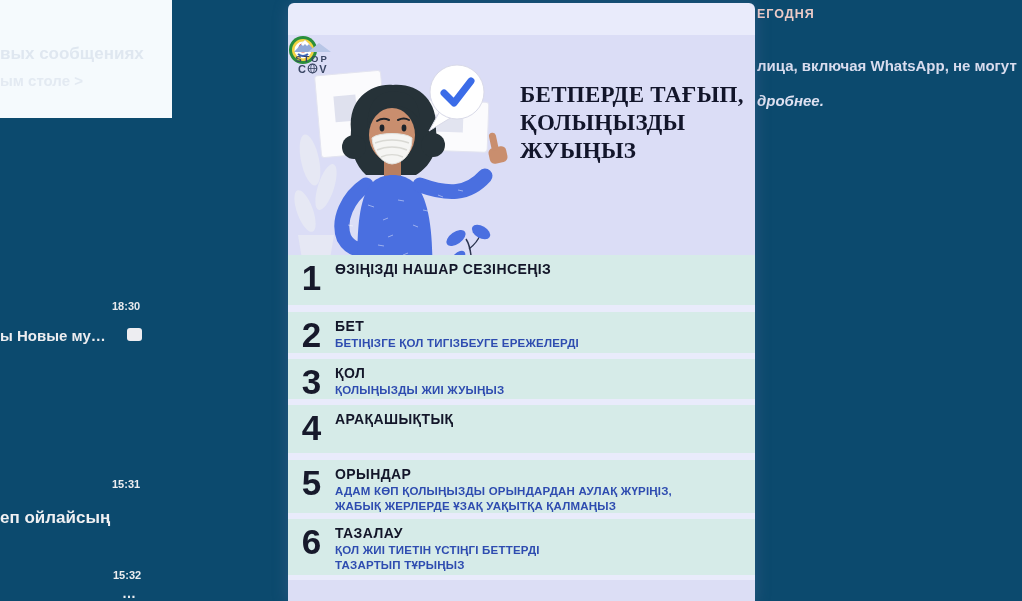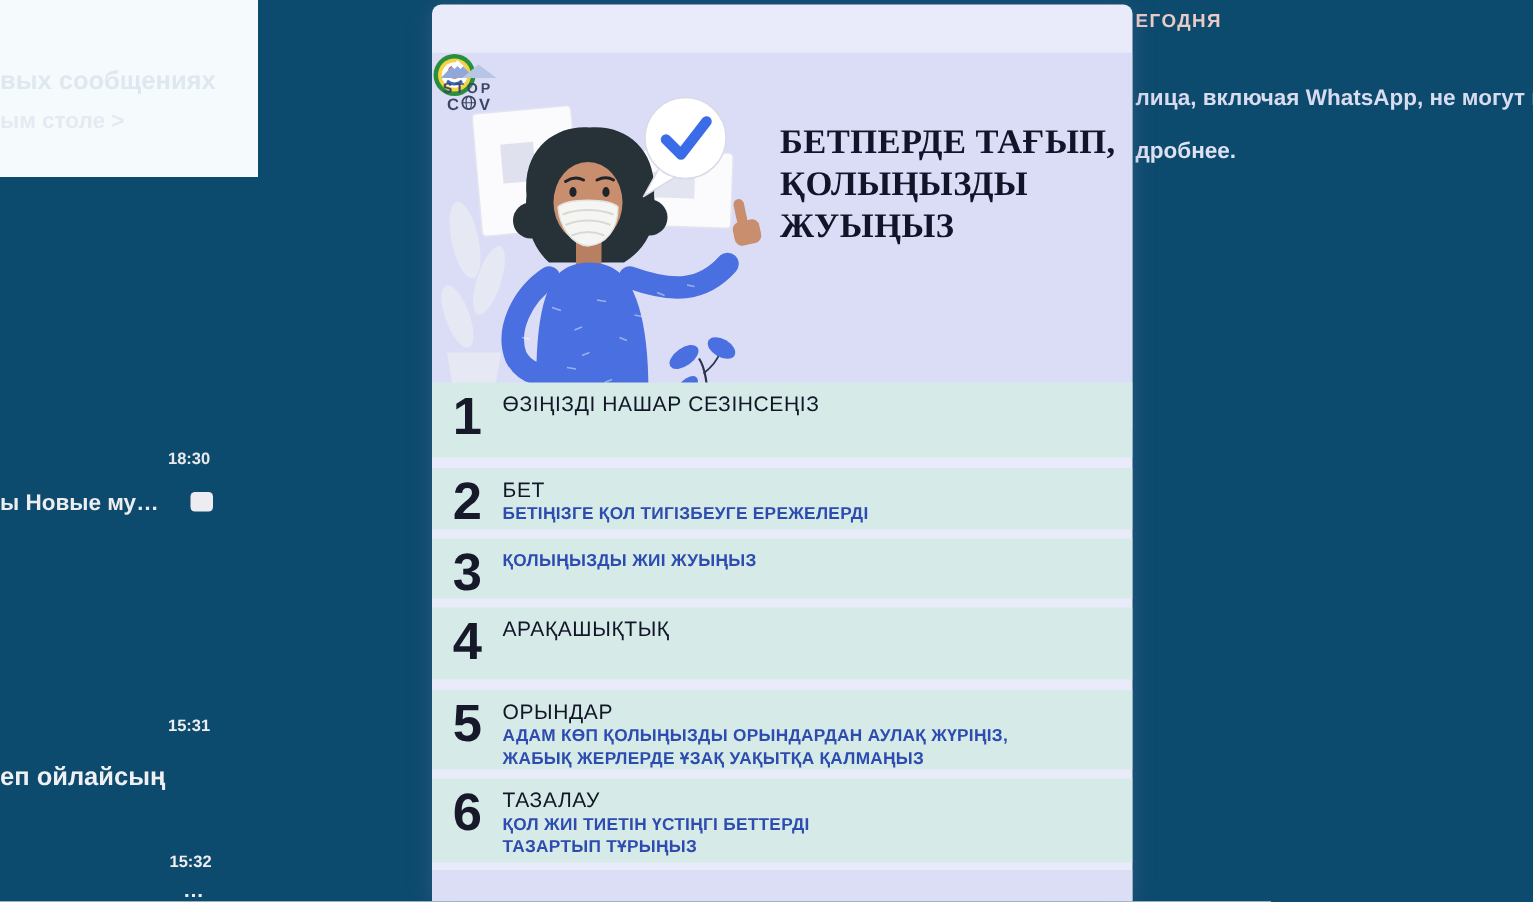--- a/index.html
+++ b/index.html
@@ -26,21 +26,21 @@
     font-size:13px;font-weight:700;line-height:1.36;letter-spacing:.4px;
     color:#1c2140;white-space:pre-line;}
 
   .logo-emblem{position:absolute;left:44px;top:6px;}
   .logo-stopcov{position:absolute;left:73px;top:1px;}
 
   .rule{position:absolute;left:0;width:467px;background:#d6ebe8;display:flex;}
   .rule-num{width:47px;flex:0 0 47px;text-align:center;font-size:35px;font-weight:700;
             color:#17192b;line-height:1;padding-top:5px;}
   .rule-body{padding-top:6px;padding-right:6px;}
-  .rule-title{font-size:14px;font-weight:400;color:#131629;letter-spacing:.4px;}
+  .rule-title{font-size:14px;font-weight:700;color:#131629;letter-spacing:.4px;}
   .rule-desc{font-size:11.5px;font-weight:700;color:#2e4cb0;letter-spacing:.2px;
              line-height:1.32;margin-top:2px;white-space:pre-line;}
   .poster-bottom{position:absolute;left:0;top:577px;width:467px;height:21px;background:#dcdef5;}
 </style>
 </head>
 <body>
 
 <div class="screen">
 
   <div class="bg-left-block"></div>
@@ -50,21 +50,21 @@
   <div class="faint" style="left:0;top:327px;font-size:15px;color:#ededf0;">ы Новые му…</div>
   <div class="chat-icon" style="left:127px;top:328px;"></div>
   <div class="faint" style="left:0;top:508px;font-size:17px;color:#f0f0f2;">еп ойлайсың</div>
   <div class="faint" style="left:112px;top:478px;font-size:11px;color:#eeeef0;">15:31</div>
   <div class="faint" style="left:113px;top:569px;font-size:11px;color:#eeeef0;">15:32</div>
   <div class="faint" style="left:122px;top:585px;font-size:14px;color:#ededf0;">…</div>
 
   <div class="faint" style="left:757px;top:7px;font-size:12.5px;letter-spacing:1px;color:#eccbc7;">ЕГОДНЯ</div>
   <div class="dot" style="left:744px;top:61px;"></div>
   <div class="faint" style="left:757px;top:57px;font-size:15px;font-weight:600;color:#d8dcee;">лица, включая WhatsApp, не могут пр</div>
-  <div class="faint" style="left:757px;top:92px;font-size:15px;font-weight:600;color:#dee1f1;">дробнее.</div>
+  <div class="faint" style="left:757px;top:92px;font-size:15px;font-weight:600;color:#dee1f1;font-style:italic;">дробнее.</div>
 
   <div class="poster">
 
     <div class="illus">
       <svg width="467" height="250" viewBox="0 0 467 250">
         <rect width="467" height="250" fill="#dbddf6"></rect>
 
         <g transform="rotate(-5 63 79)">
           <rect x="30" y="38" width="66" height="82" rx="3" fill="#fbfbfd" stroke="#e3e4f0"></rect>
           <rect x="47" y="60" width="22" height="26" fill="#dfe1ee"></rect>
@@ -175,20 +175,21 @@
     <div class="rule" style="top:309px;height:41px;">
       <div class="rule-num">2</div>
       <div class="rule-body">
         <div class="rule-title">БЕТ</div>
         <div class="rule-desc">БЕТІҢІЗГЕ ҚОЛ ТИГІЗБЕУГЕ ЕРЕЖЕЛЕРДІ</div>
       </div>
     </div>
     <div class="rule" style="top:356px;height:40px;">
       <div class="rule-num">3</div>
       <div class="rule-body">
+        <div class="rule-title">ҚОЛ</div>
         <div class="rule-desc">ҚОЛЫҢЫЗДЫ ЖИІ ЖУЫҢЫЗ</div>
       </div>
     </div>
     <div class="rule" style="top:402px;height:48px;">
       <div class="rule-num">4</div>
       <div class="rule-body">
         <div class="rule-title">АРАҚАШЫҚТЫҚ</div>
       </div>
     </div>
     <div class="rule" style="top:457px;height:53px;">

